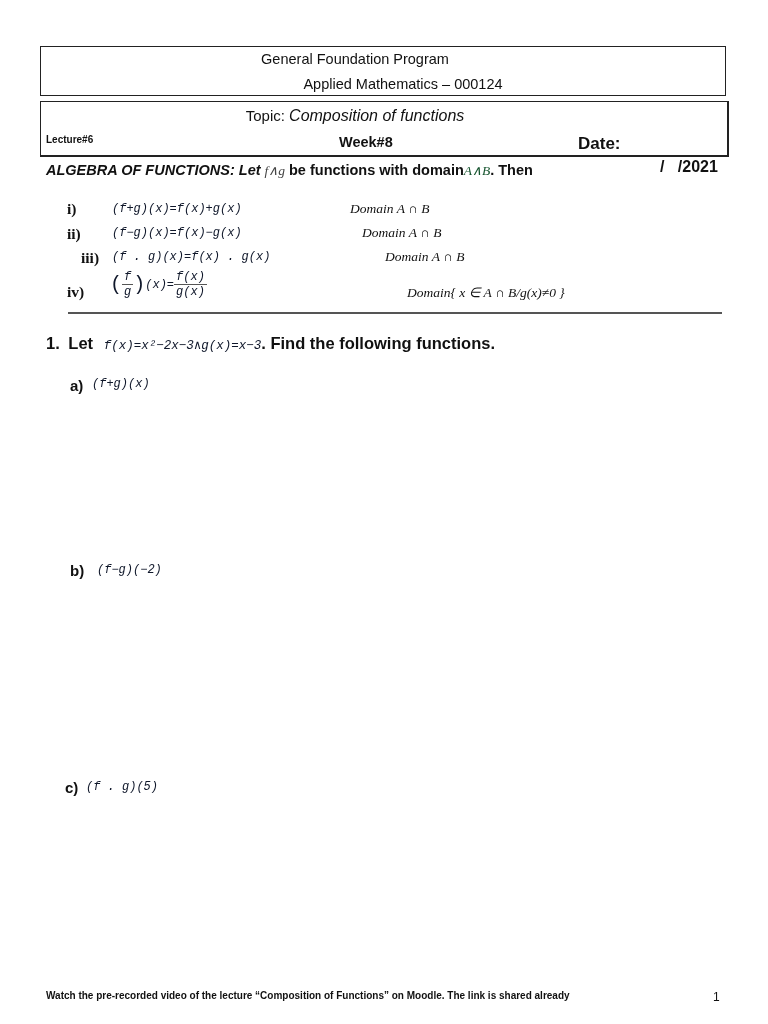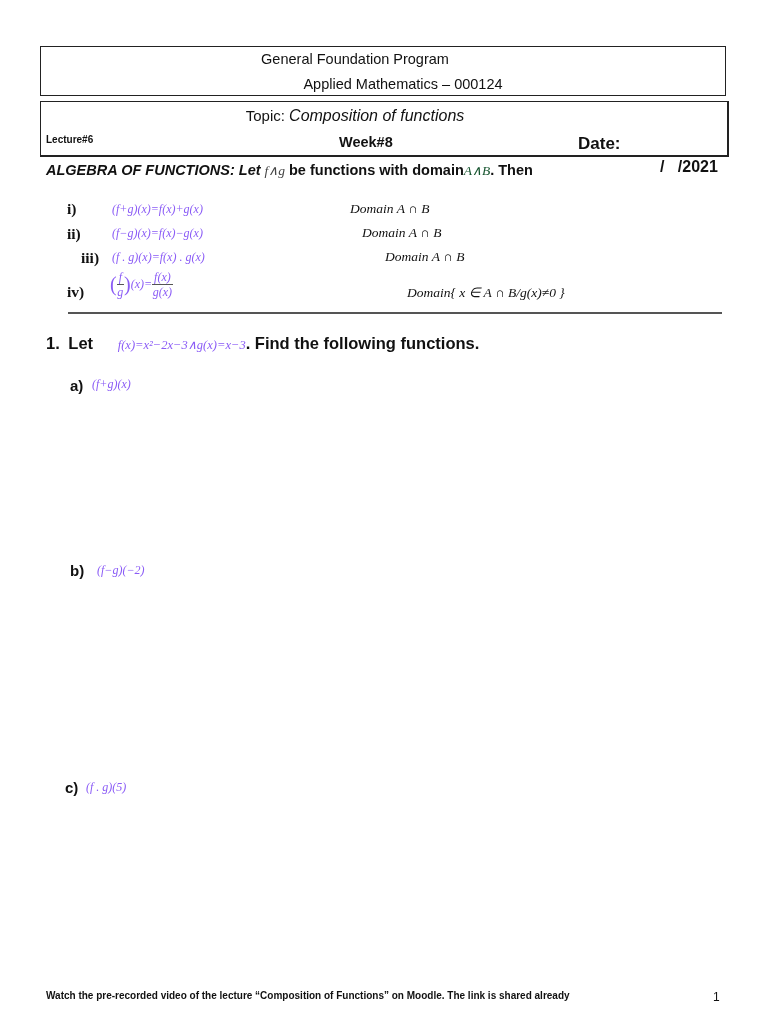--- a/index.html
+++ b/index.html
@@ -11,21 +11,21 @@
   .box1 {
     left: 40px; top: 46px; width: 686px; height: 50px;
     border: 1.5px solid #222; box-sizing: border-box;
   }
   .box2 {
     left: 40px; top: 101px; width: 689px; height: 56px;
     border: 1.5px solid #222; border-right-width: 2.5px; border-bottom-width: 2.5px; box-sizing: border-box;
   }
   .hdr { font-size: 14.5px; text-align: center; width: 630px; left: 40px; }
   .bold { font-weight: bold; }
-  .math { font-family: Liberation Serif, serif; font-style: italic; color: #8b5cf6; font-size: 12px; }
+  .math { font-family: Liberation Mono, monospace; font-style: italic; color: #0f172a; font-size: 12px; }
   .mathserif { font-family: "Liberation Serif", serif; font-style: italic; font-size: 13.5px; color: #111; }
   .roman { font-family: "Liberation Serif", serif; font-weight: bold; font-size: 15.5px; }
   .rule { left: 68px; top: 312px; width: 654px; height: 1.5px; background: #555; }
   .frac { display: inline-block; vertical-align: middle; text-align: center; }
   .frac span { display: block; line-height: 14px; }
   .frac .num { border-bottom: 1px solid #555; padding: 0 2px; }
 </style>
 </head>
 <body>
 
@@ -63,21 +63,21 @@
 <div class="abs math" style="left:110px; top:270px; white-space:nowrap;">
   <span style="font-size:20px; vertical-align:middle; font-style:normal;">(</span><span class="frac"><span class="num">f</span><span>g</span></span><span style="font-size:20px; vertical-align:middle; font-style:normal;">)</span><span style="vertical-align:middle;">(x)=</span><span class="frac"><span class="num">f(x)</span><span>g(x)</span></span>
 </div>
 <div class="abs mathserif" style="left:407px; top:284px;">Domain{ x ∈ A ∩ B/g(x)≠0 }</div>
 
 <div class="abs rule"></div>
 
 <div class="abs" style="left:46px; top:334px; font-size:16.5px; font-weight:bold; white-space:nowrap;">
   <span>1.</span>
   <span style="margin-left:4px;">Let</span>
-  <span class="math" style="font-weight:normal; font-size:12.5px; margin-left:20px;">f(x)=x²−2x−3∧g(x)=x−3</span><span>. Find the following functions.</span>
+  <span class="math" style="font-weight:normal; font-size:12.5px; margin-left:6px;">f(x)=x²−2x−3∧g(x)=x−3</span><span>. Find the following functions.</span>
 </div>
 
 <div class="abs bold" style="left:70px; top:377px; font-size:15px;">a)</div>
 <div class="abs math" style="left:92px; top:377px;">(f+g)(x)</div>
 
 <div class="abs bold" style="left:70px; top:562px; font-size:15px;">b)</div>
 <div class="abs math" style="left:97px; top:563px;">(f−g)(−2)</div>
 
 <div class="abs bold" style="left:65px; top:779px; font-size:15px;">c)</div>
 <div class="abs math" style="left:86px; top:780px;">(f . g)(5)</div>

